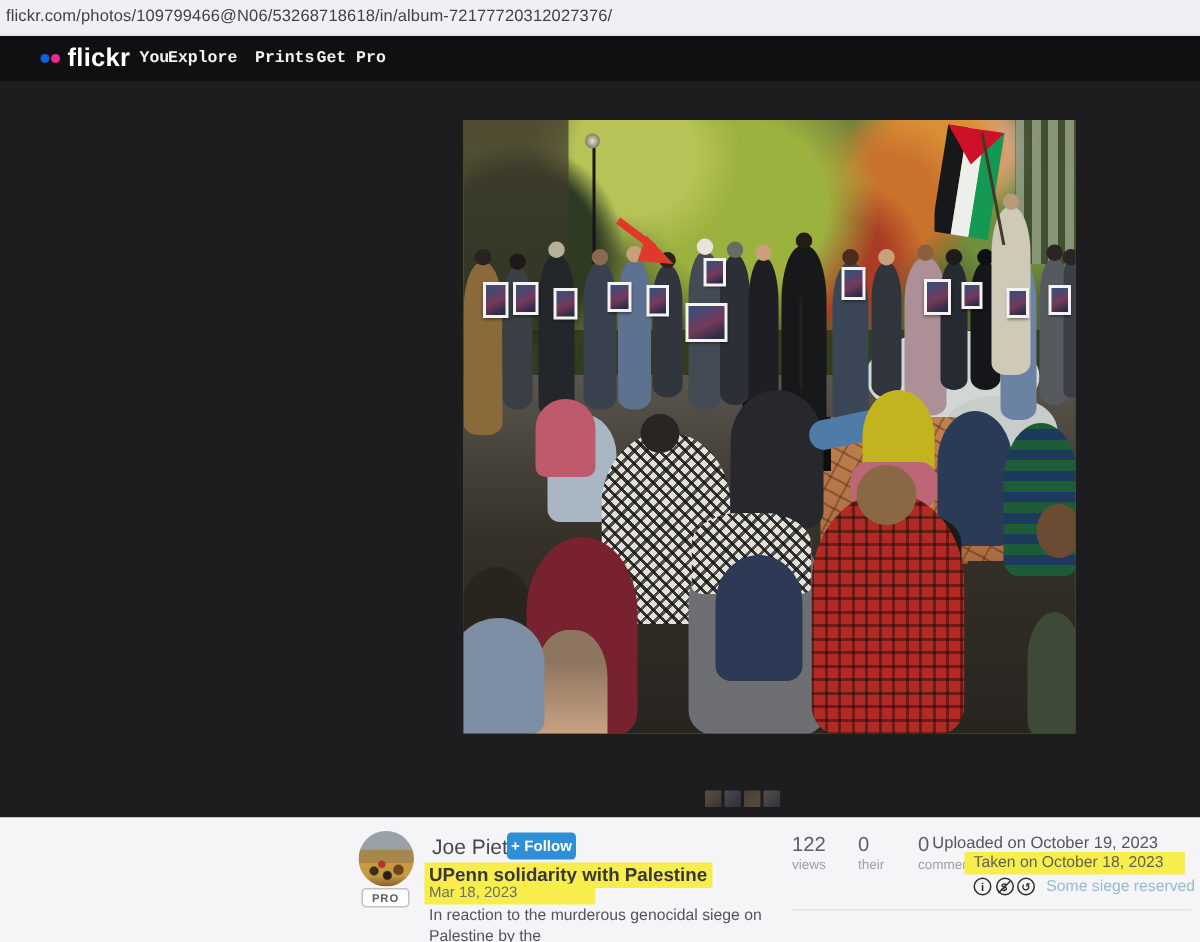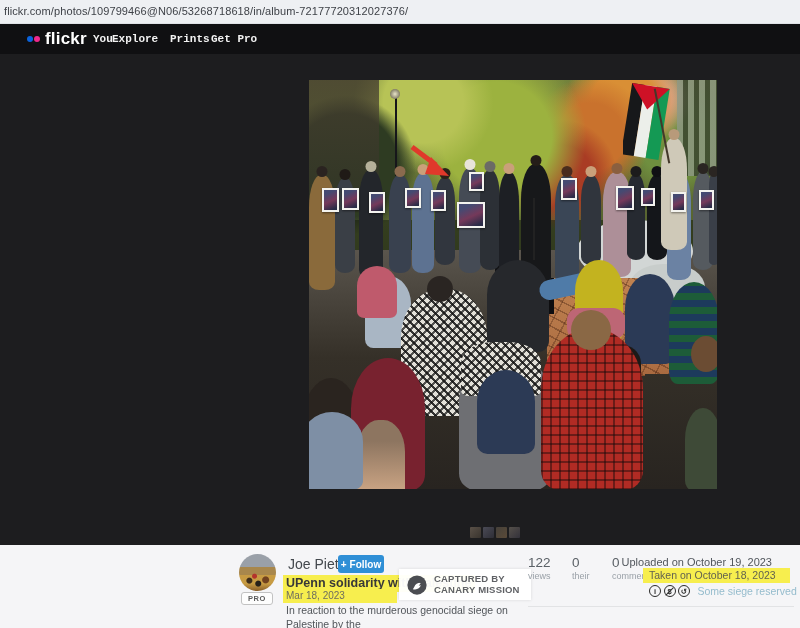--- a/index.html
+++ b/index.html
@@ -215,31 +215,20 @@
   <button id="follow-btn">
     <span>+</span>
     <span>Follow</span>
   </button>
   <div id="photo-title">UPenn solidarity with Palestine</div>
   <div id="photo-date">Mar 18, 2023</div>
   <div id="photo-desc">In reaction to the murderous genocidal siege on Palestine by the
 Zionist US-supported Israeli government, students and professors
 came out on Oct 18 to express their outrage and commitment to</div>
 
-  <div id="watermark">
-    <svg width="22" height="22" viewBox="0 0 24 24">
-      <circle cx="12" cy="12" r="10.5" fill="#4b4d52"></circle>
-      <path d="M7.5 16.5c4.2 1.2 7.6-.8 8.7-4.2l-2.3.6 2.5-3.4c-3.2-.2-6.3 1.2-7.3 4.3l-1.6 2.7z" fill="#fff"></path>
-      <circle cx="15.6" cy="9.2" r=".9" fill="#4b4d52"></circle>
-    </svg>
-    <div id="wm-text">
-      <div>CAPTURED BY</div>
-      <div>CANARY MISSION</div>
-    </div>
-  </div>
 
   <div class="stat" style="left:528px">
     <div class="v">122</div>
     <div class="l">views</div>
   </div>
   <div class="stat" style="left:572px">
     <div class="v">0</div>
     <div class="l">their</div>
   </div>
   <div class="stat" style="left:612px">

